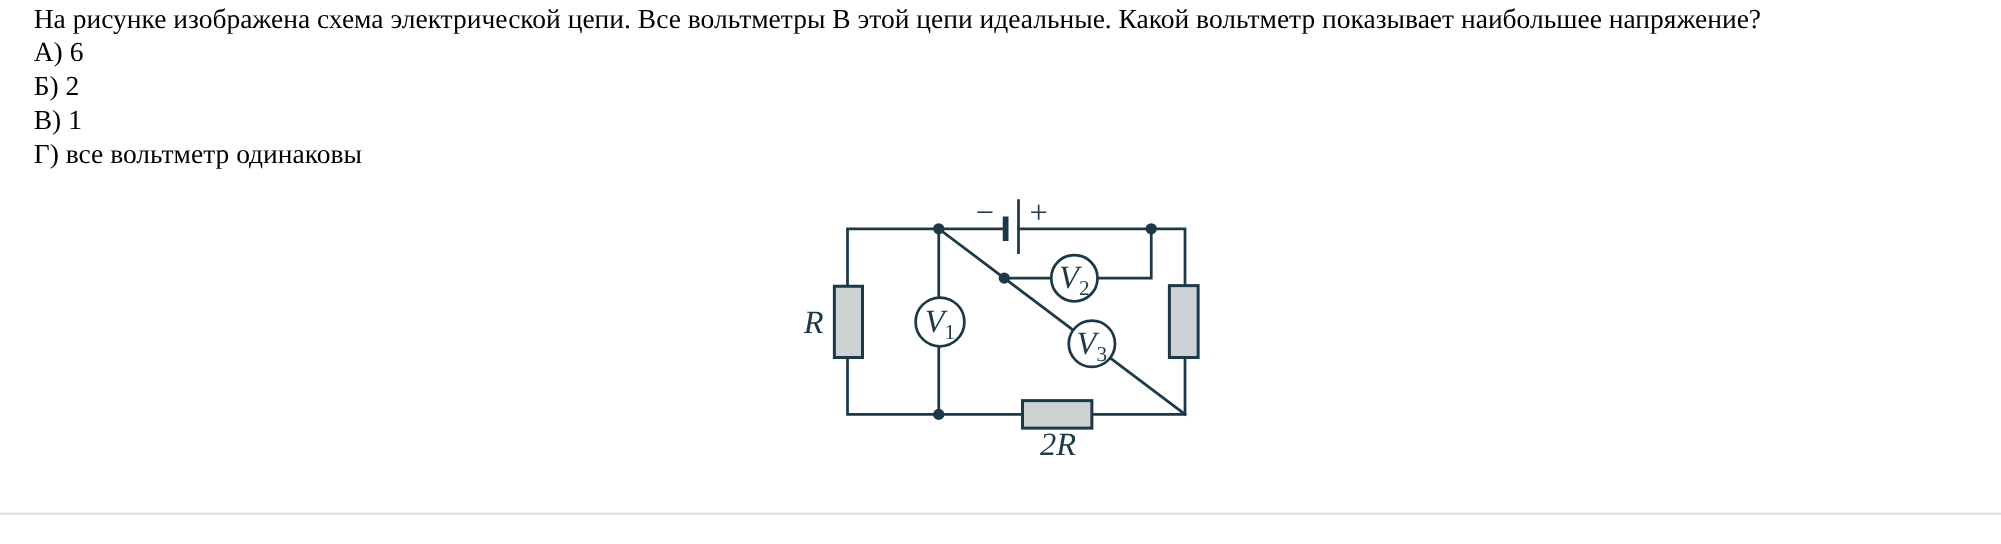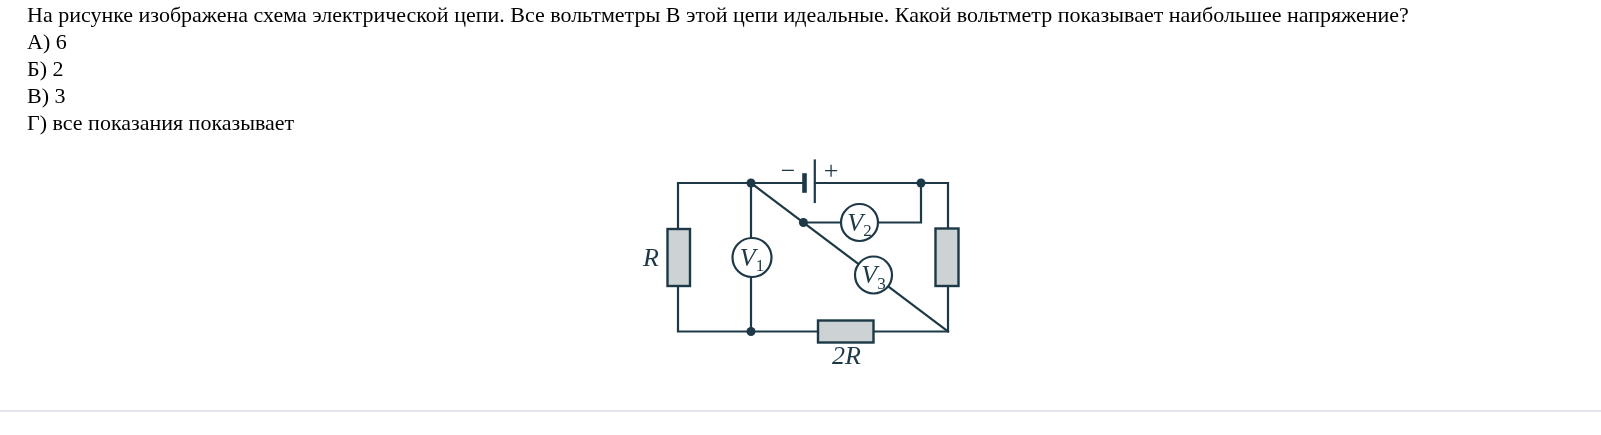--- a/index.html
+++ b/index.html
@@ -34,22 +34,22 @@
     background: #e4e3ee;
   }
 </style>
 </head>
 <body>
 
 <div class="question">
   <div>На рисунке изображена схема электрической цепи. Все вольтметры В этой цепи идеальные. Какой вольтметр показывает наибольшее напряжение?</div>
   <div>А) 6</div>
   <div>Б) 2</div>
-  <div>В) 3</div>
-  <div>Г) все показания показывает</div>
+  <div>В) 1</div>
+  <div>Г) все вольтметр одинаковы</div>
 </div>
 
 <svg class="circuit-svg" width="380" height="245" viewBox="620 140 380 245" xmlns="http://www.w3.org/2000/svg">
 
   <g fill="none" stroke-width="2.2" stroke-linecap="square" stroke-linejoin="miter" stroke="#1d3947">
 
     <path d="M804 183 L678 183 L678 331.5 L948 331.5 L948 183 L815 183"></path>
 
     <path d="M751 183 L751 331.5"></path>
 

